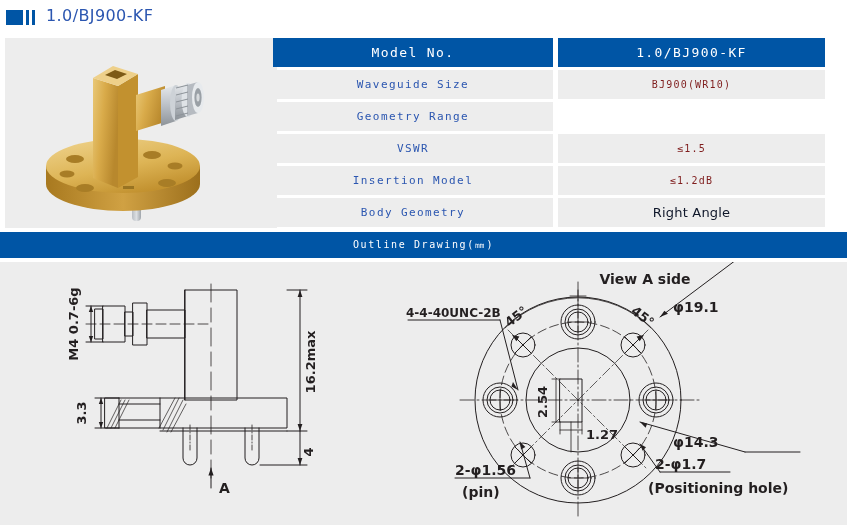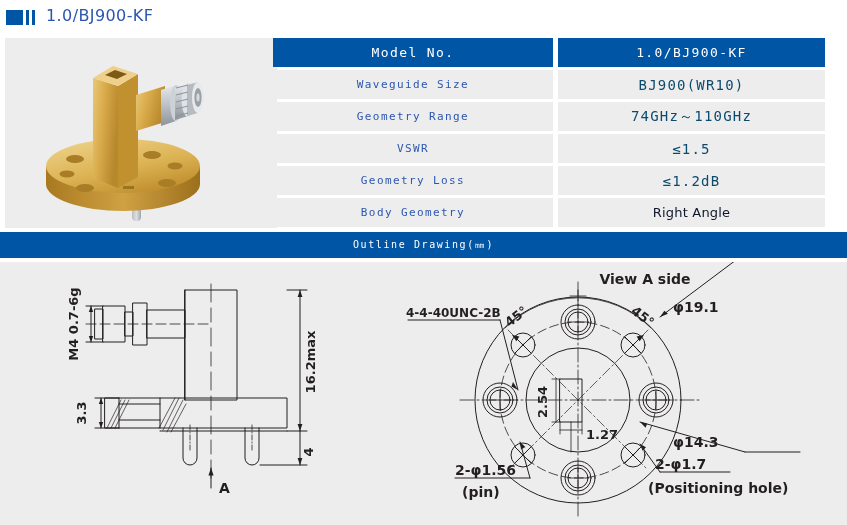--- a/index.html
+++ b/index.html
@@ -30,21 +30,21 @@
   .cell-r{position:absolute;left:285px;top:0;width:267px;height:29px;
           display:flex;align-items:center;justify-content:center;}
   .fill-grey{background:#ededed;}
   .fill-blue{background:#0055a5;}
   .t-label{font-size:11px;color:#2b56b0;letter-spacing:1.4px;
            font-family:"DejaVu Sans Mono","Liberation Mono",monospace;}
   .t-label-hd{font-size:13px;color:#ffffff;letter-spacing:1.4px;
            font-family:"DejaVu Sans Mono","Liberation Mono",monospace;}
   .t-val{font-size:13px;color:#0f172a;letter-spacing:.2px;
          font-family:"DejaVu Sans","Liberation Sans",sans-serif;}
-  .t-val-mono{font-size:14px;color:#0c4a6e;letter-spacing:1.2px;
+  .t-val-mono{font-size:10px;color:#7f1d1d;letter-spacing:1.2px;
          font-family:"DejaVu Sans Mono","Liberation Mono",monospace;}
   .t-val-hd{font-size:13px;color:#ffffff;letter-spacing:1.4px;
          font-family:"DejaVu Sans Mono","Liberation Mono",monospace;}
 
   
   .outline-bar{position:absolute;left:0;top:232px;width:847px;height:26px;background:#0055a5;
                display:flex;align-items:center;justify-content:center;}
   .outline-bar span{font-size:10px;color:#fff;letter-spacing:1.6px;
                     font-family:"DejaVu Sans Mono","Liberation Mono",monospace;}
 
@@ -153,37 +153,34 @@
       </div>
       <div class="cell-r fill-grey">
         <span class="t-val-mono">BJ900(WR10)</span>
       </div>
     </div>
 
     <div class="row" style="top:64px;">
       <div class="cell-l fill-grey">
         <span class="t-label">Geometry Range</span>
       </div>
-      <div class="cell-r fill-grey">
-        <span class="t-val-mono">74GHz～110GHz</span>
-      </div>
     </div>
 
     <div class="row" style="top:96px;">
       <div class="cell-l fill-grey">
         <span class="t-label">VSWR</span>
       </div>
       <div class="cell-r fill-grey">
         <span class="t-val-mono">≤1.5</span>
       </div>
     </div>
 
     <div class="row" style="top:128px;">
       <div class="cell-l fill-grey">
-        <span class="t-label">Geometry Loss</span>
+        <span class="t-label">Insertion Model</span>
       </div>
       <div class="cell-r fill-grey">
         <span class="t-val-mono">≤1.2dB</span>
       </div>
     </div>
 
     <div class="row" style="top:160px;">
       <div class="cell-l fill-grey">
         <span class="t-label">Body Geometry</span>
       </div>

